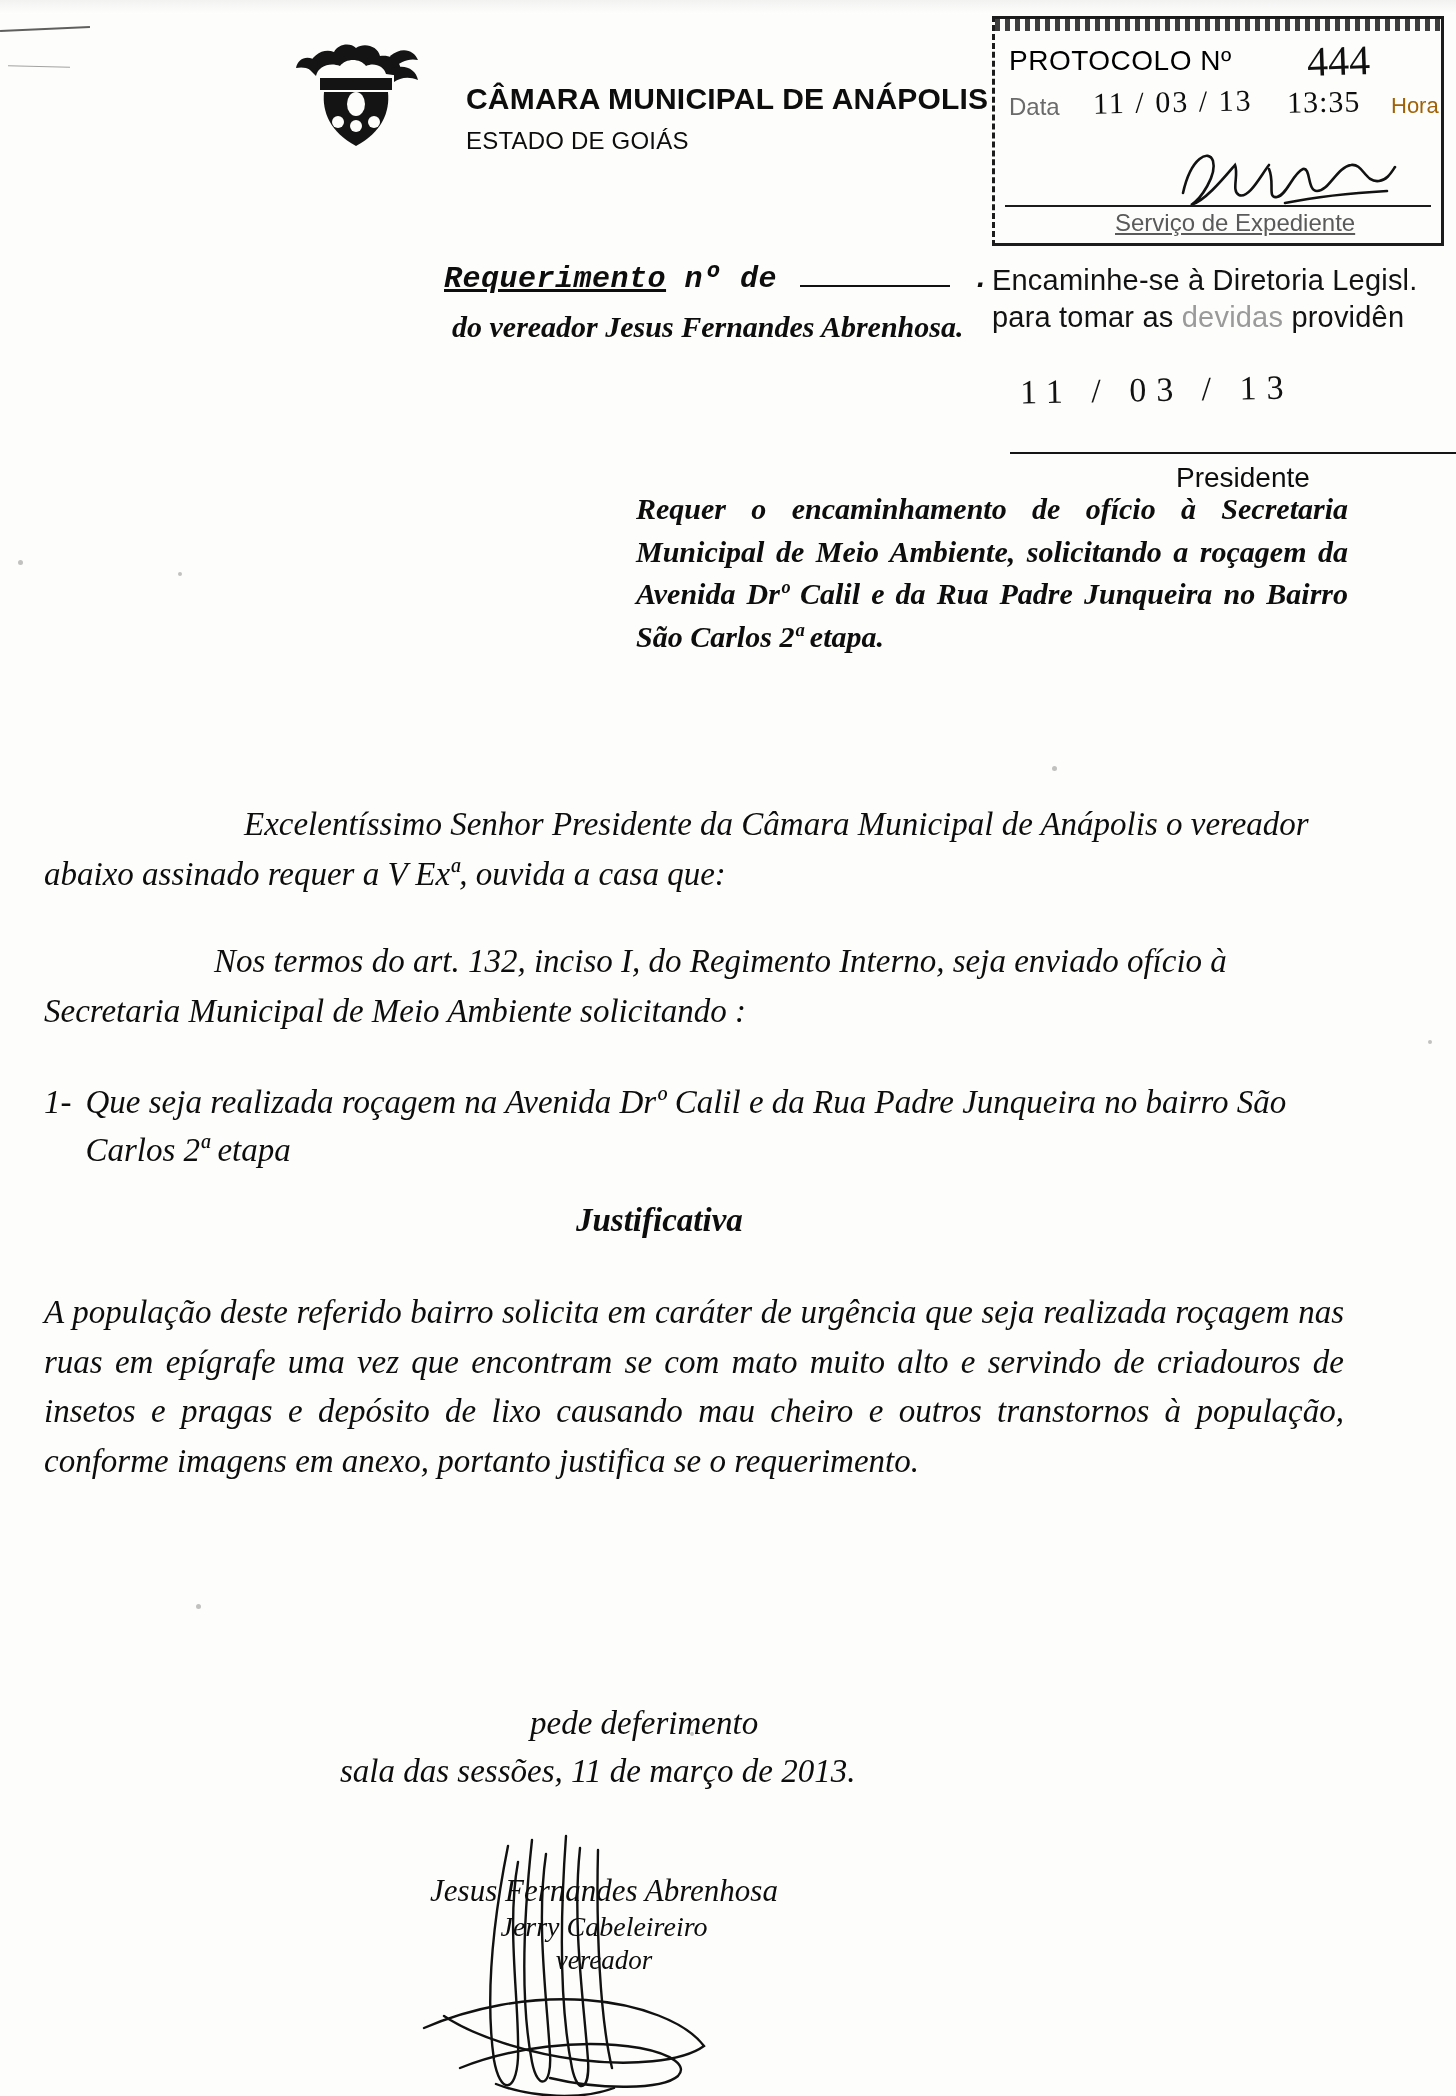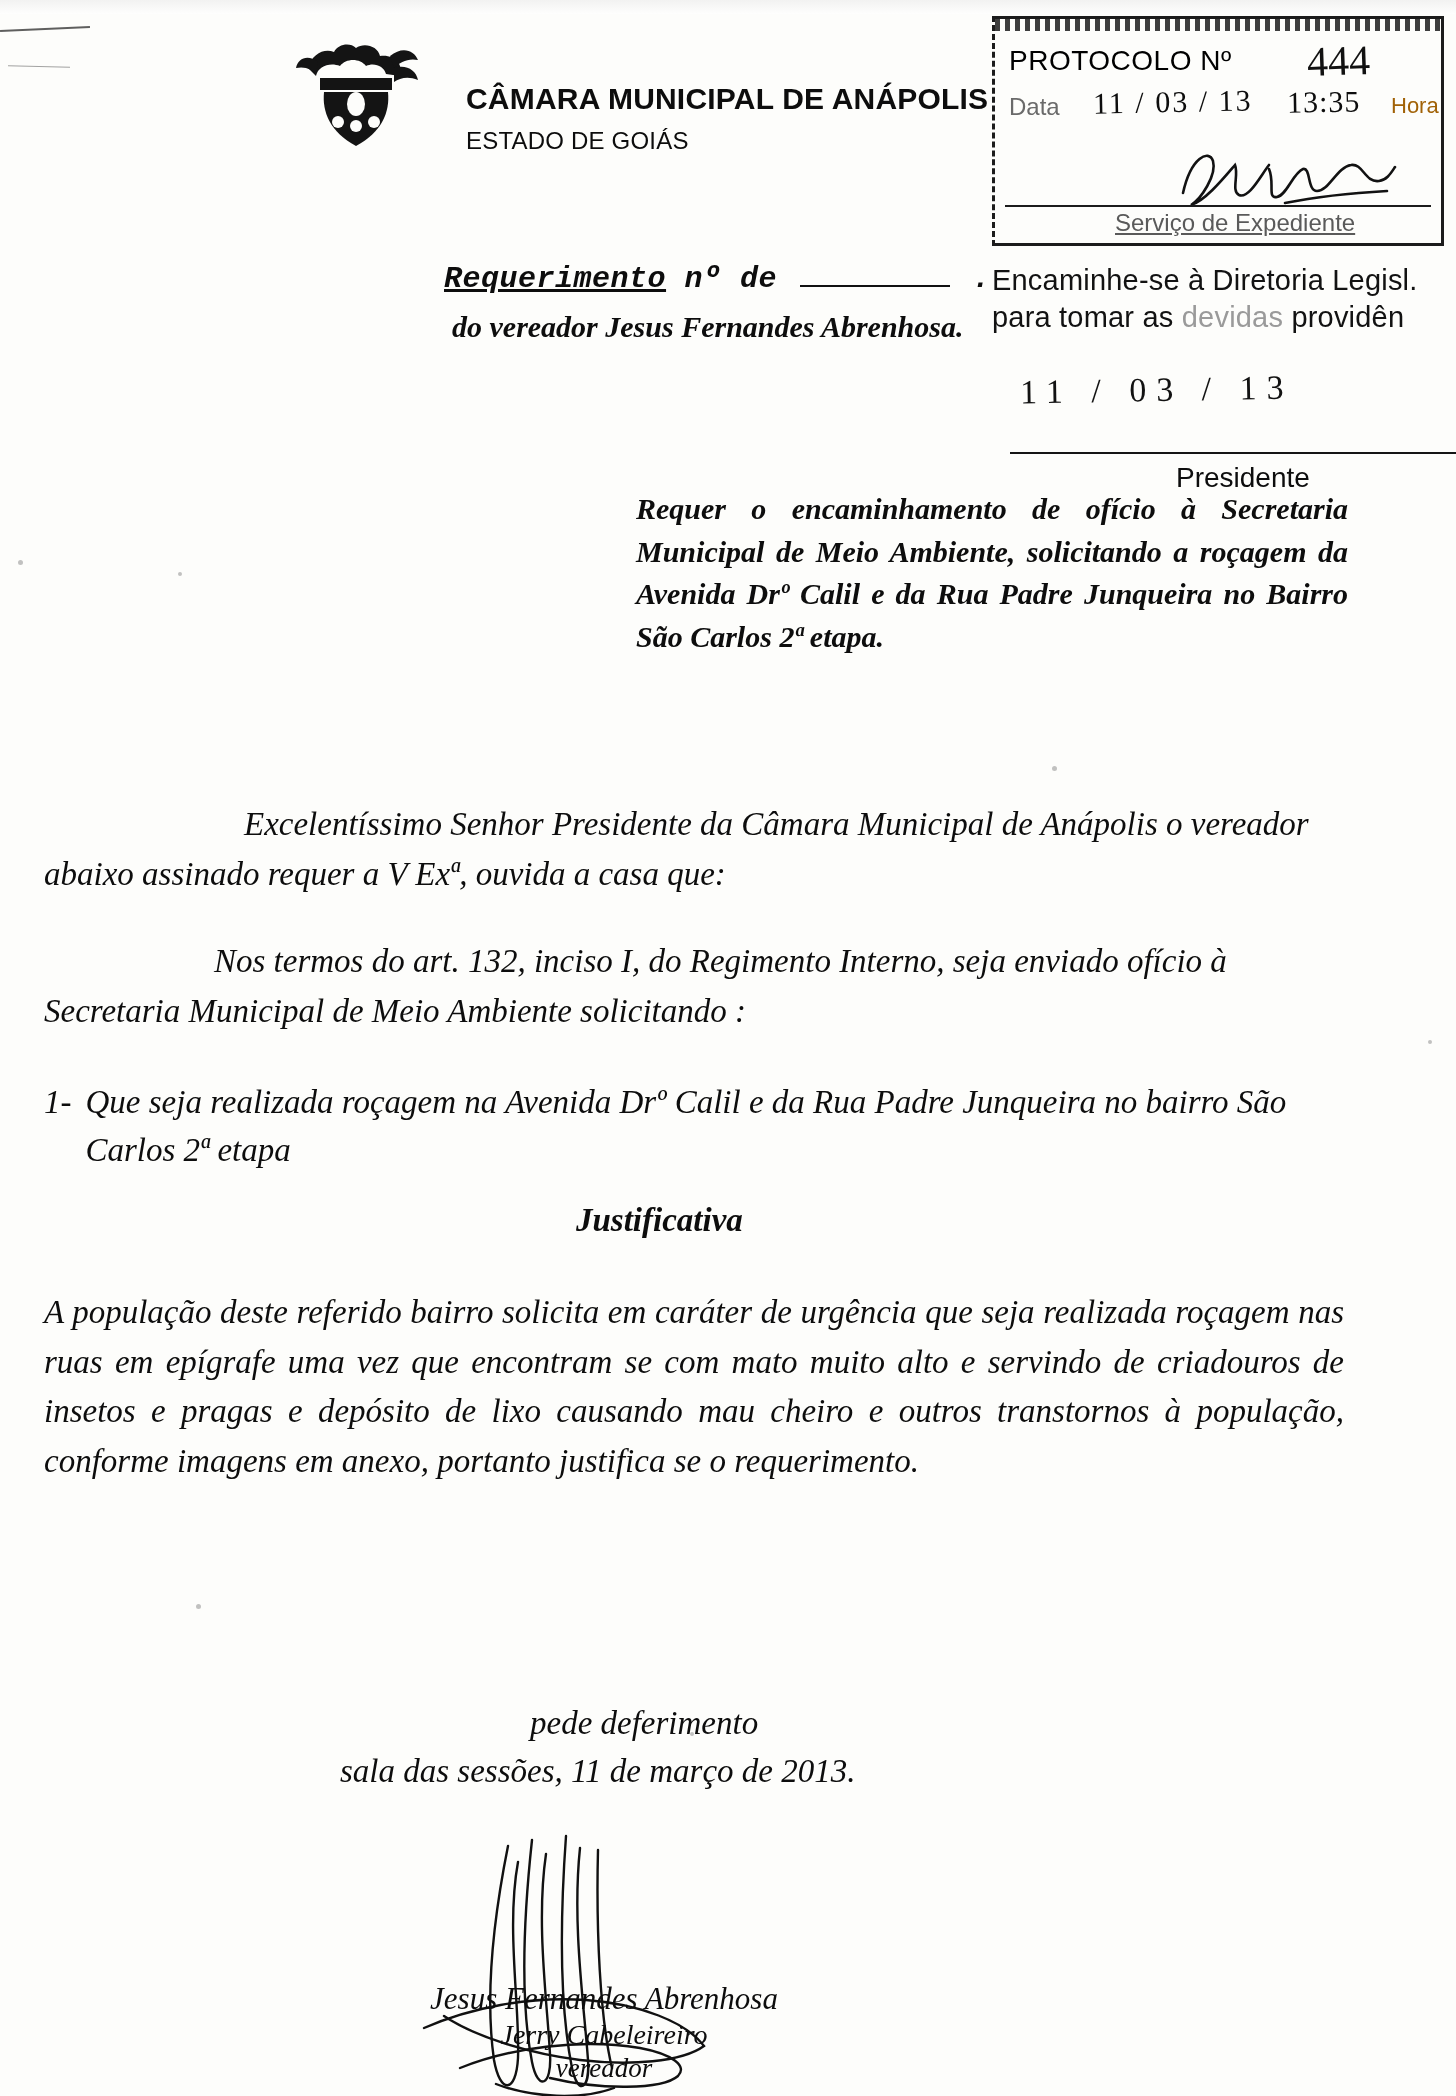--- a/index.html
+++ b/index.html
@@ -285,21 +285,21 @@
     left: 340px; top: 1700px;
     font-family: "Liberation Serif", serif;
     font-style: italic;
     font-size: 33px;
     line-height: 1.45;
   }
   .closing .l1 { margin-left: 190px; }
 
   .sign-block {
     position: absolute;
-    left: 404px; top: 1980px;
+    left: 404px; top: 1872px;
     font-family: "Liberation Serif", serif;
     font-style: italic;
     font-size: 29px;
     line-height: 1.22;
     text-align: center;
     width: 400px;
   }
   .sign-name { font-size: 31px; }
   .sign-alias { font-size: 28px; }
   .sign-role { font-size: 27px; }

